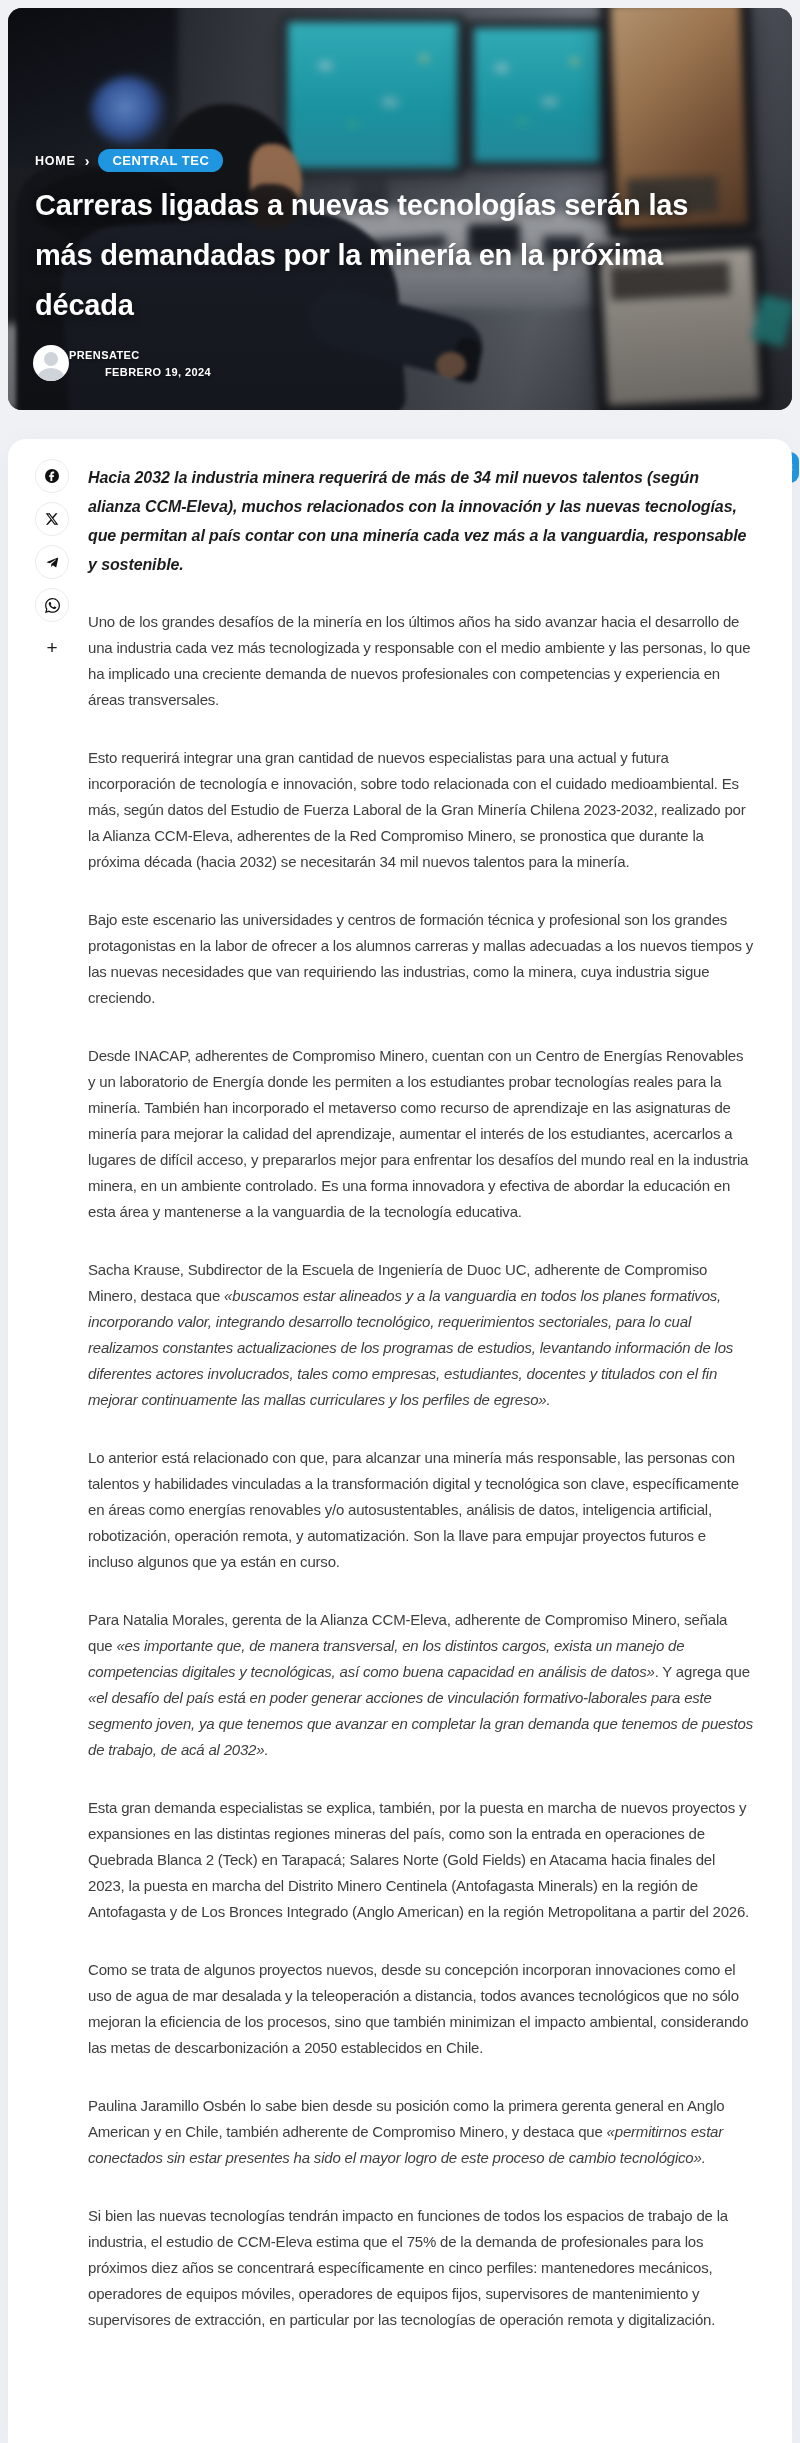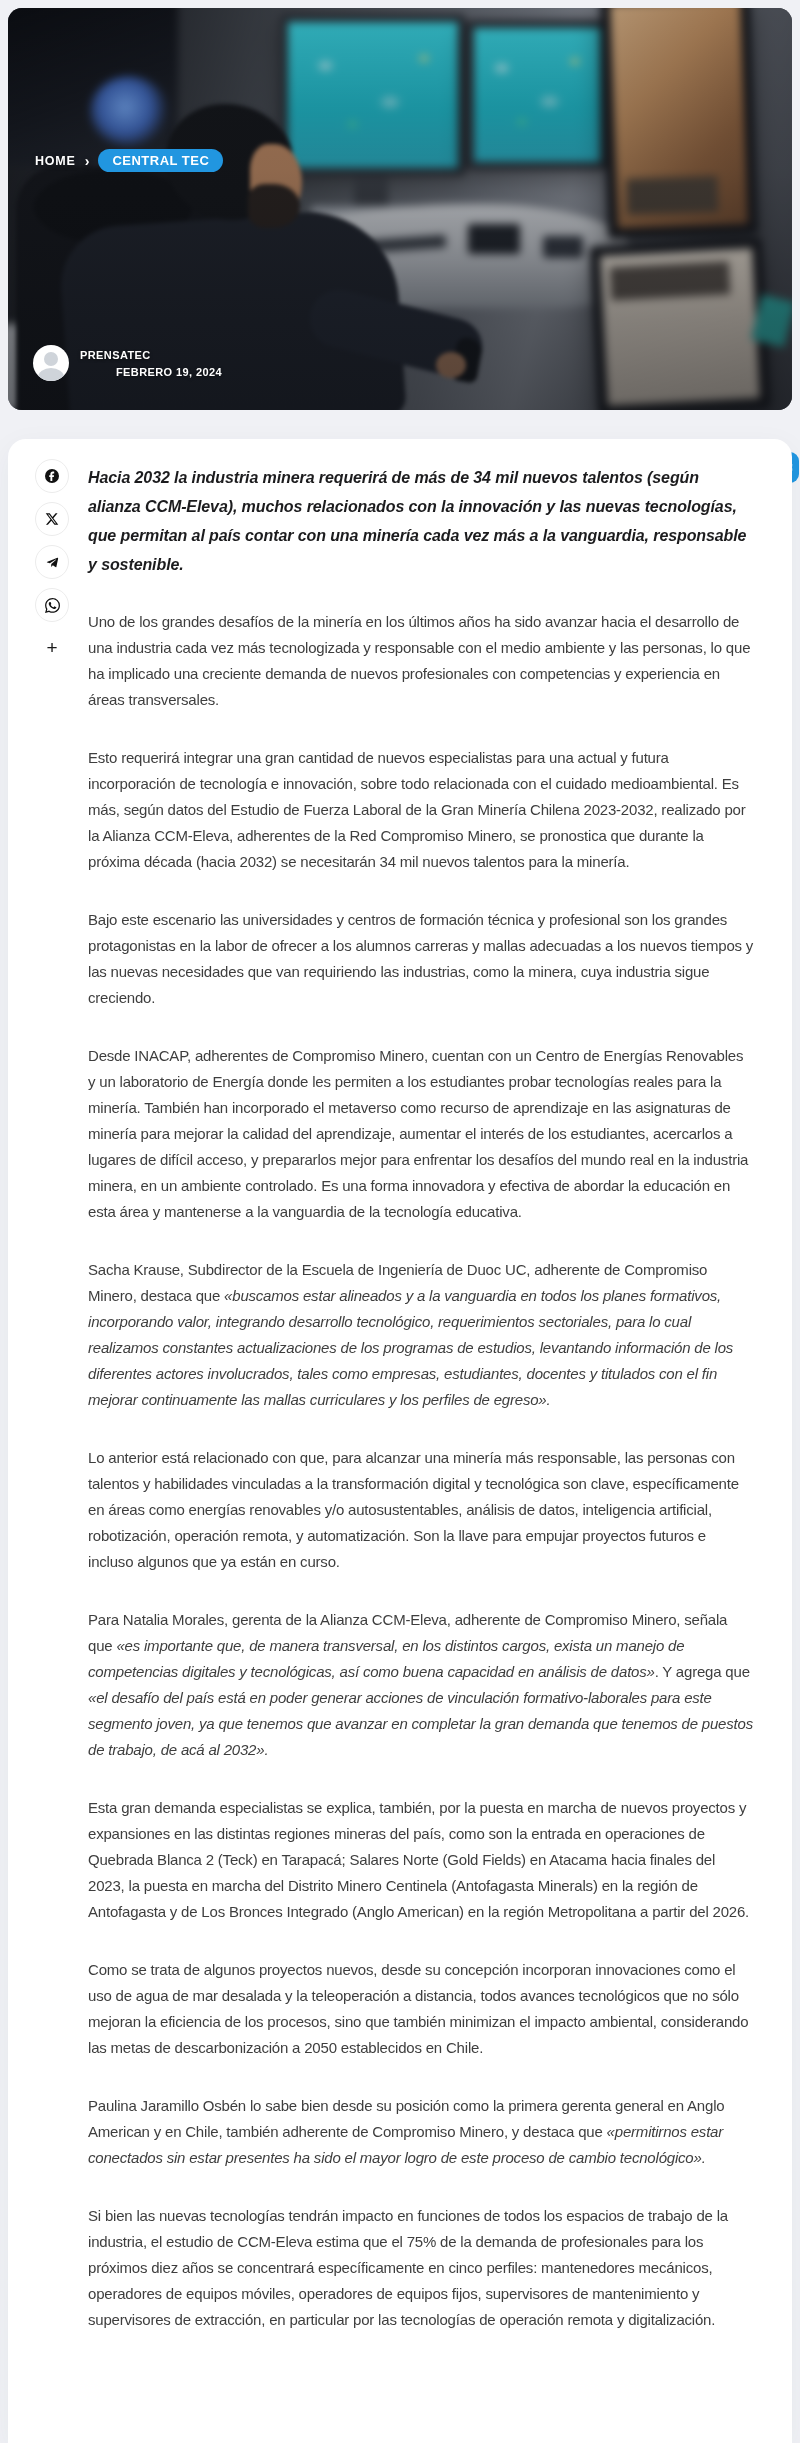--- a/index.html
+++ b/index.html
@@ -73,21 +73,21 @@
 
   
   .breadcrumb{ position:absolute; left:27px; top:141px; display:flex; align-items:center; gap:9px; }
   .bc-home{ color:#fff; font-size:12.5px; font-weight:700; letter-spacing:.8px; text-decoration:none; text-shadow:0 1px 4px rgba(0,0,0,.5); cursor:pointer; }
   .bc-sep{ color:#fff; font-size:14px; font-weight:700; line-height:1; text-shadow:0 1px 4px rgba(0,0,0,.5); }
   .bc-pill{ display:inline-block; background:var(--accent); color:#fff; font-size:13px; font-weight:700;
     letter-spacing:.5px; padding:4px 14px 4px; border-radius:999px; cursor:pointer; }
   .hero-title{ position:absolute; left:27px; top:172px; width:742px;
     color:#fff; font-size:29px; font-weight:700; line-height:50px; letter-spacing:-.2px;
     white-space:pre-line; text-shadow:0 2px 10px rgba(0,0,0,.45); }
-  .hero-meta{ position:absolute; left:25px; top:337px; display:flex; align-items:center; gap:11px; }
+  .hero-meta{ position:absolute; left:25px; top:337px; display:flex; align-items:center; }
   .avatar{ width:36px; height:36px; border-radius:50%; background:#fff; position:relative; overflow:hidden; }
   .avatar .head{ position:absolute; left:11px; top:7px; width:14px; height:14px; border-radius:50%; background:#cfd4da; }
   .avatar .body{ position:absolute; left:5px; top:23px; width:26px; height:18px; border-radius:50% 50% 0 0; background:#cfd4da; }
   .meta-name{ color:#fff; font-size:11px; font-weight:700; letter-spacing:.4px; text-shadow:0 1px 3px rgba(0,0,0,.5); }
   .meta-date{ color:#fff; font-size:11px; font-weight:600; letter-spacing:.4px; margin-top:5px; text-shadow:0 1px 3px rgba(0,0,0,.5);padding-left:36px; }
 
   
   .mode-btn{ position:absolute; top:452px; right:1px; width:27px; height:31px; border:none;
     background:var(--accent); border-radius:9px; cursor:pointer; display:flex; align-items:center; justify-content:center; }
   .moon{ width:15px; height:15px; border-radius:50%; background:#fff; position:relative; overflow:hidden; }
@@ -153,20 +153,23 @@
       </div>
       <div class="ph-overlay"></div>
     </div>
 
     <div class="breadcrumb">
       <a class="bc-home">HOME</a>
       <span class="bc-sep">›</span>
       <a class="bc-pill">CENTRAL TEC</a>
     </div>
 
+    <h1 class="hero-title">Carreras ligadas a nuevas tecnologías serán las
+más demandadas por la minería en la próxima
+década</h1>
 
     <div class="hero-meta">
       <div class="avatar">
         <div class="head"></div>
         <div class="body"></div>
       </div>
       <div>
         <div class="meta-name">PRENSATEC</div>
         <div class="meta-date">FEBRERO 19, 2024</div>
       </div>

